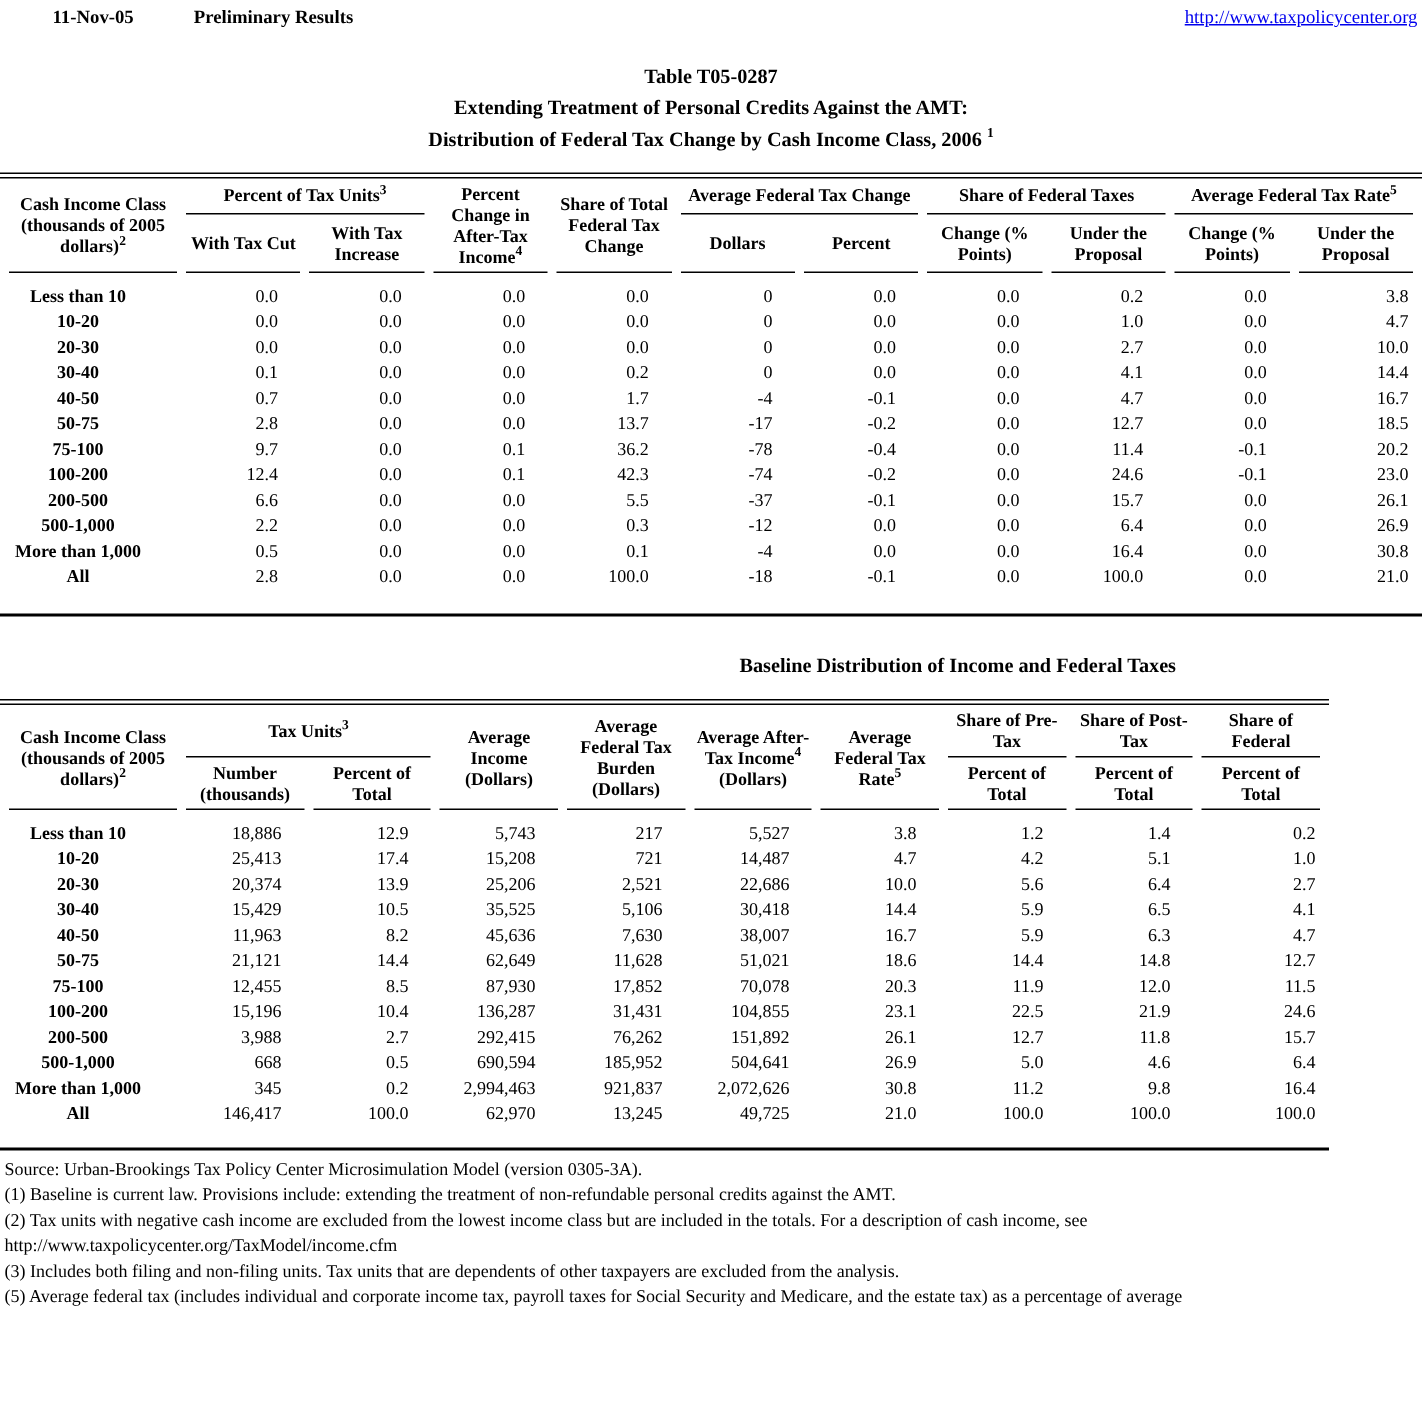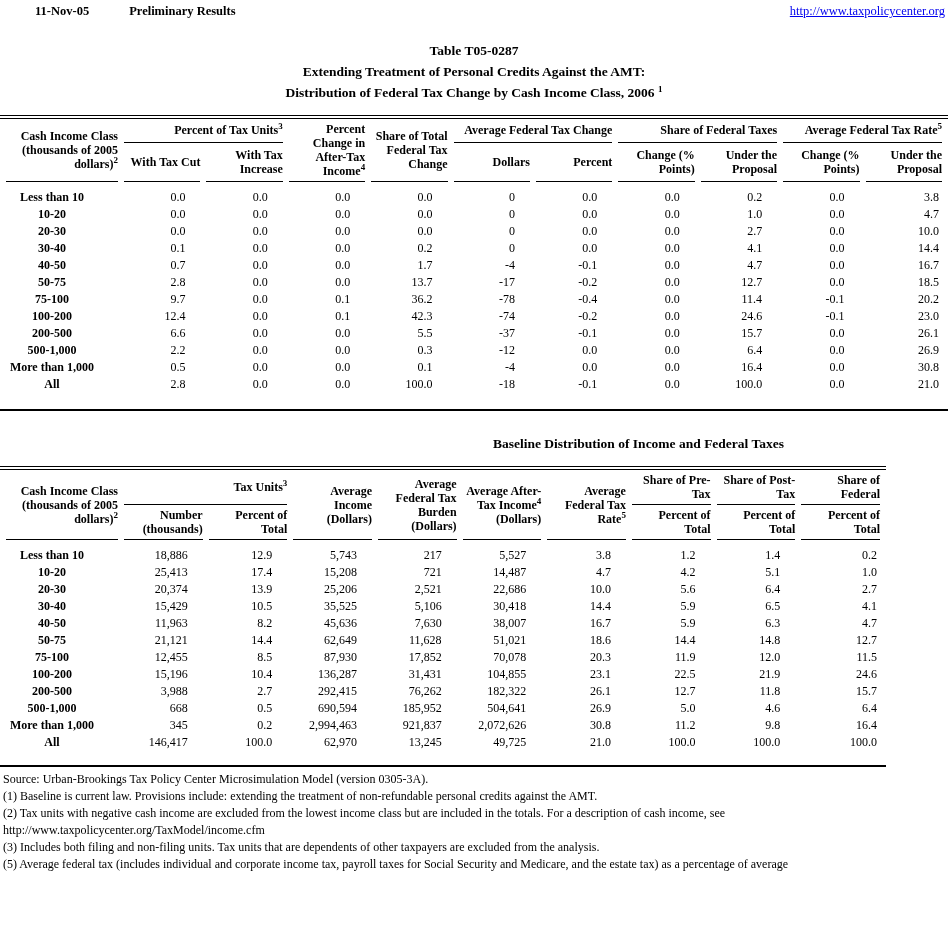--- a/index.html
+++ b/index.html
@@ -14,21 +14,21 @@
   .topbar a{margin-left:auto;color:#0000EE;text-decoration:underline;font-weight:normal;}
   
   .title{ text-align:center;font-weight:bold;font-size:13.5px;line-height:21px;margin-top:21px;}
   .title2{width:784px;text-align:right;font-weight:bold;font-size:13.5px;line-height:21px;margin-top:22px;}
   sup{font-size:9px;line-height:0;}
   
   table{border-collapse:separate;border-spacing:6px 0;table-layout:fixed;margin-top:12px;border-top:4px double #000;}
   #t1{width:948px;}
   #t2{width:886px;}
   col.c1{width:112px;}
-  th{font-weight:bold;font-size:12px;line-height:14px;text-align:right;vertical-align:middle;padding:3px 0 3px;font-family:Liberation Serif, serif;}
+  th{font-weight:bold;font-size:12px;line-height:14px;text-align:center;vertical-align:middle;padding:3px 0 3px;font-family:Liberation Serif, serif;}
   .u{border-bottom:1.5px solid #000;}
   td{font-size:12px;height:17px;line-height:17px;text-align:right;padding:0 15px 0 0;white-space:nowrap;overflow:hidden;}
   td.rowlabel{font-weight:bold;padding-right:20px;text-align:center;}
   #t1 td:last-child,#t2 td:last-child{padding-right:3px;}
   tbody tr:first-child td{padding-top:7px;}
   .endrule{border-top:2px solid #000;height:0;}
   .endrule.r1{width:948px;margin-top:16px;}
   .endrule.r2{width:886px;margin-top:14px;}
   
   .notes{margin-top:4px;padding-left:3px;font-size:12px;line-height:17px;}
@@ -378,21 +378,21 @@
         <td>22.5</td>
         <td>21.9</td>
         <td>24.6</td>
       </tr>
       <tr>
         <td class="rowlabel">200-500</td>
         <td>3,988</td>
         <td>2.7</td>
         <td>292,415</td>
         <td>76,262</td>
-        <td>182,322</td>
+        <td>151,892</td>
         <td>26.1</td>
         <td>12.7</td>
         <td>11.8</td>
         <td>15.7</td>
       </tr>
       <tr>
         <td class="rowlabel">500-1,000</td>
         <td>668</td>
         <td>0.5</td>
         <td>690,594</td>

